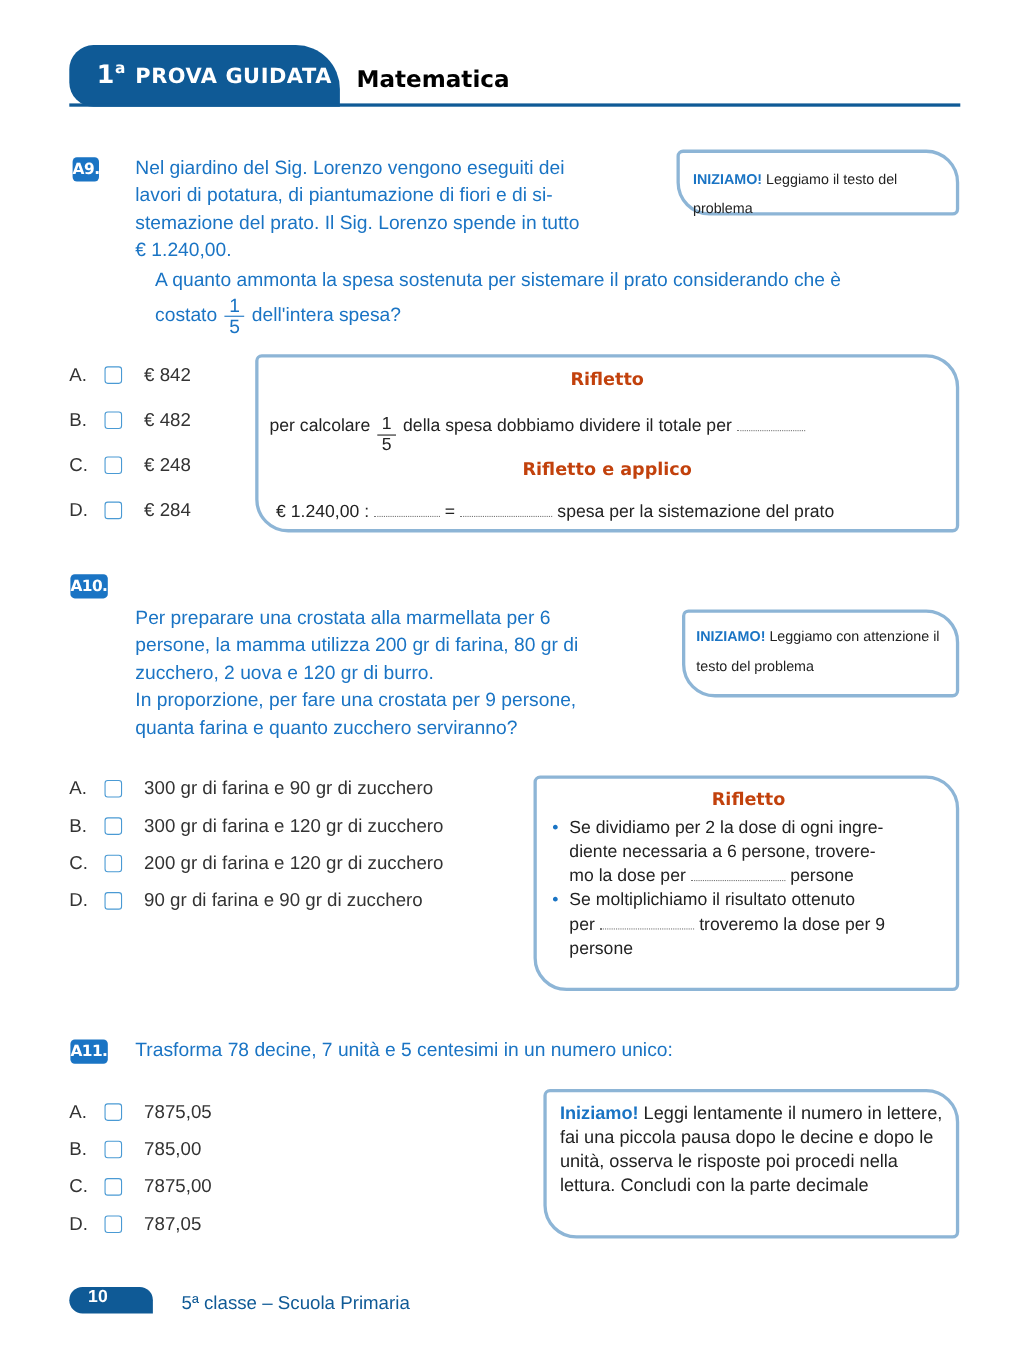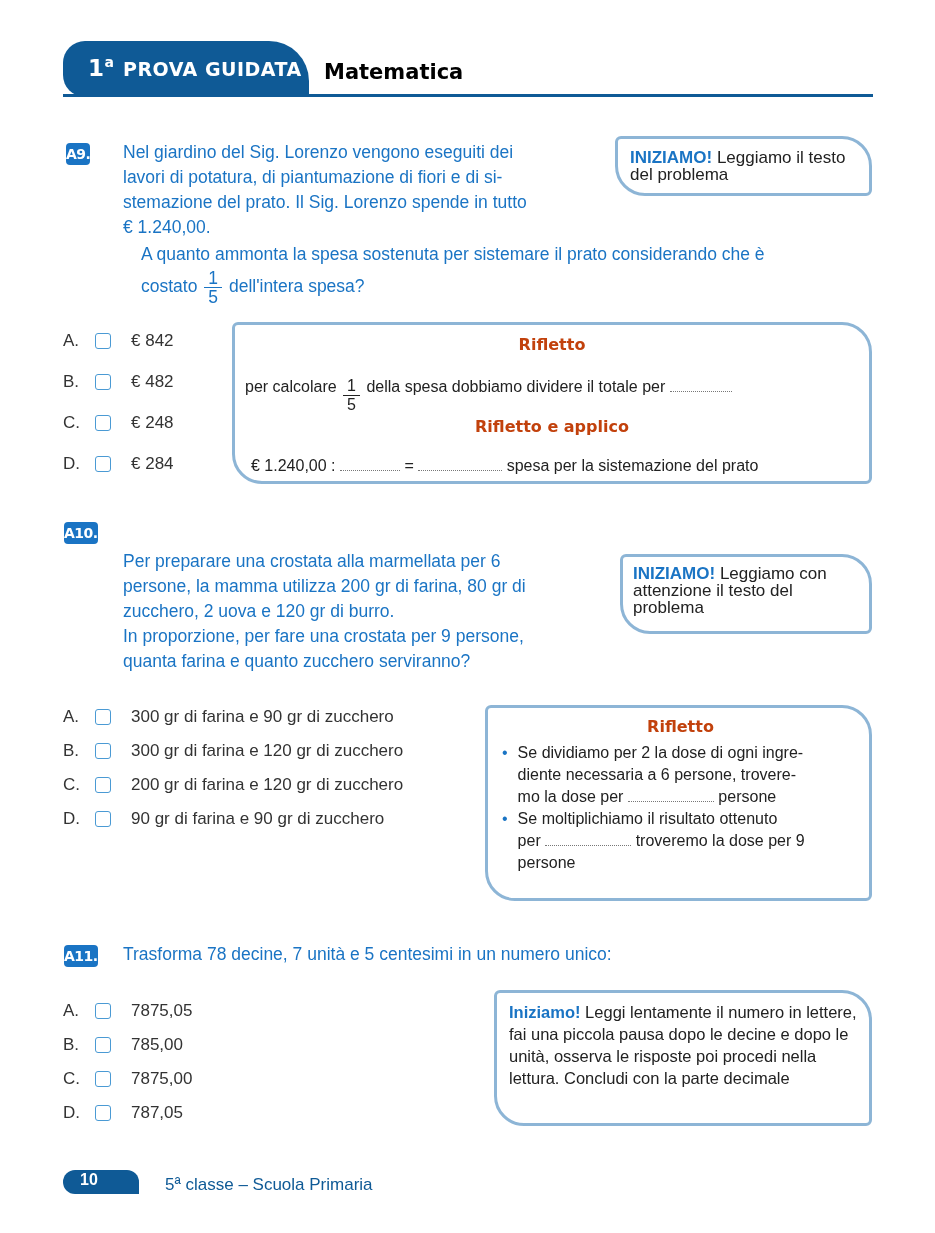--- a/index.html
+++ b/index.html
@@ -18,21 +18,21 @@
   .qtext{color:#1a74c4;font-size:17.5px;line-height:25px;font-family:"Liberation Sans",sans-serif;}
   .frac{display:inline-block;vertical-align:middle;text-align:center;line-height:18px;margin:0 2px;}
   .frac .num{display:block;border-bottom:1.5px solid currentColor;padding:0 4px;}
   .frac .den{display:block;}
   
   .opt{font-size:17px;color:#333;display:flex;align-items:center;height:22px;}
   .opt .ltr{width:32px;}
   .opt .cb{width:16px;height:16px;border:1.5px solid #4a9ad4;border-radius:3px;margin-right:20px;box-sizing:border-box;}
   
   .box{border:3px solid #8db5d6;border-radius:6px 30px 6px 30px;box-sizing:border-box;}
-  .hint{font-size:17px;color:#222;line-height:17px;}
+  .hint{font-size:13px;color:#222;line-height:27px;}
   .hint .kw{color:#1a74c4;font-weight:bold;}
   .boxhead{color:#c2410c;font-weight:bold;font-size:16px;text-align:center;font-family:"DejaVu Sans",sans-serif;}
   .boxtext{font-size:16px;color:#222;}
   .dots{display:inline-block;border-bottom:1px dotted #777;height:12px;vertical-align:baseline;}
   .bullet{color:#1a74c4;margin-right:10px;}
   
   .ftab{left:63px;top:1170px;width:76px;height:24px;background:#0f5a96;border-radius:14px 14px 0 14px;}
   .fnum{left:63px;top:1171px;width:52px;text-align:center;color:#fff;font-weight:bold;font-size:16px;}
   .ftext{left:165px;top:1175px;color:#0f5a96;font-size:17px;}
 </style>

